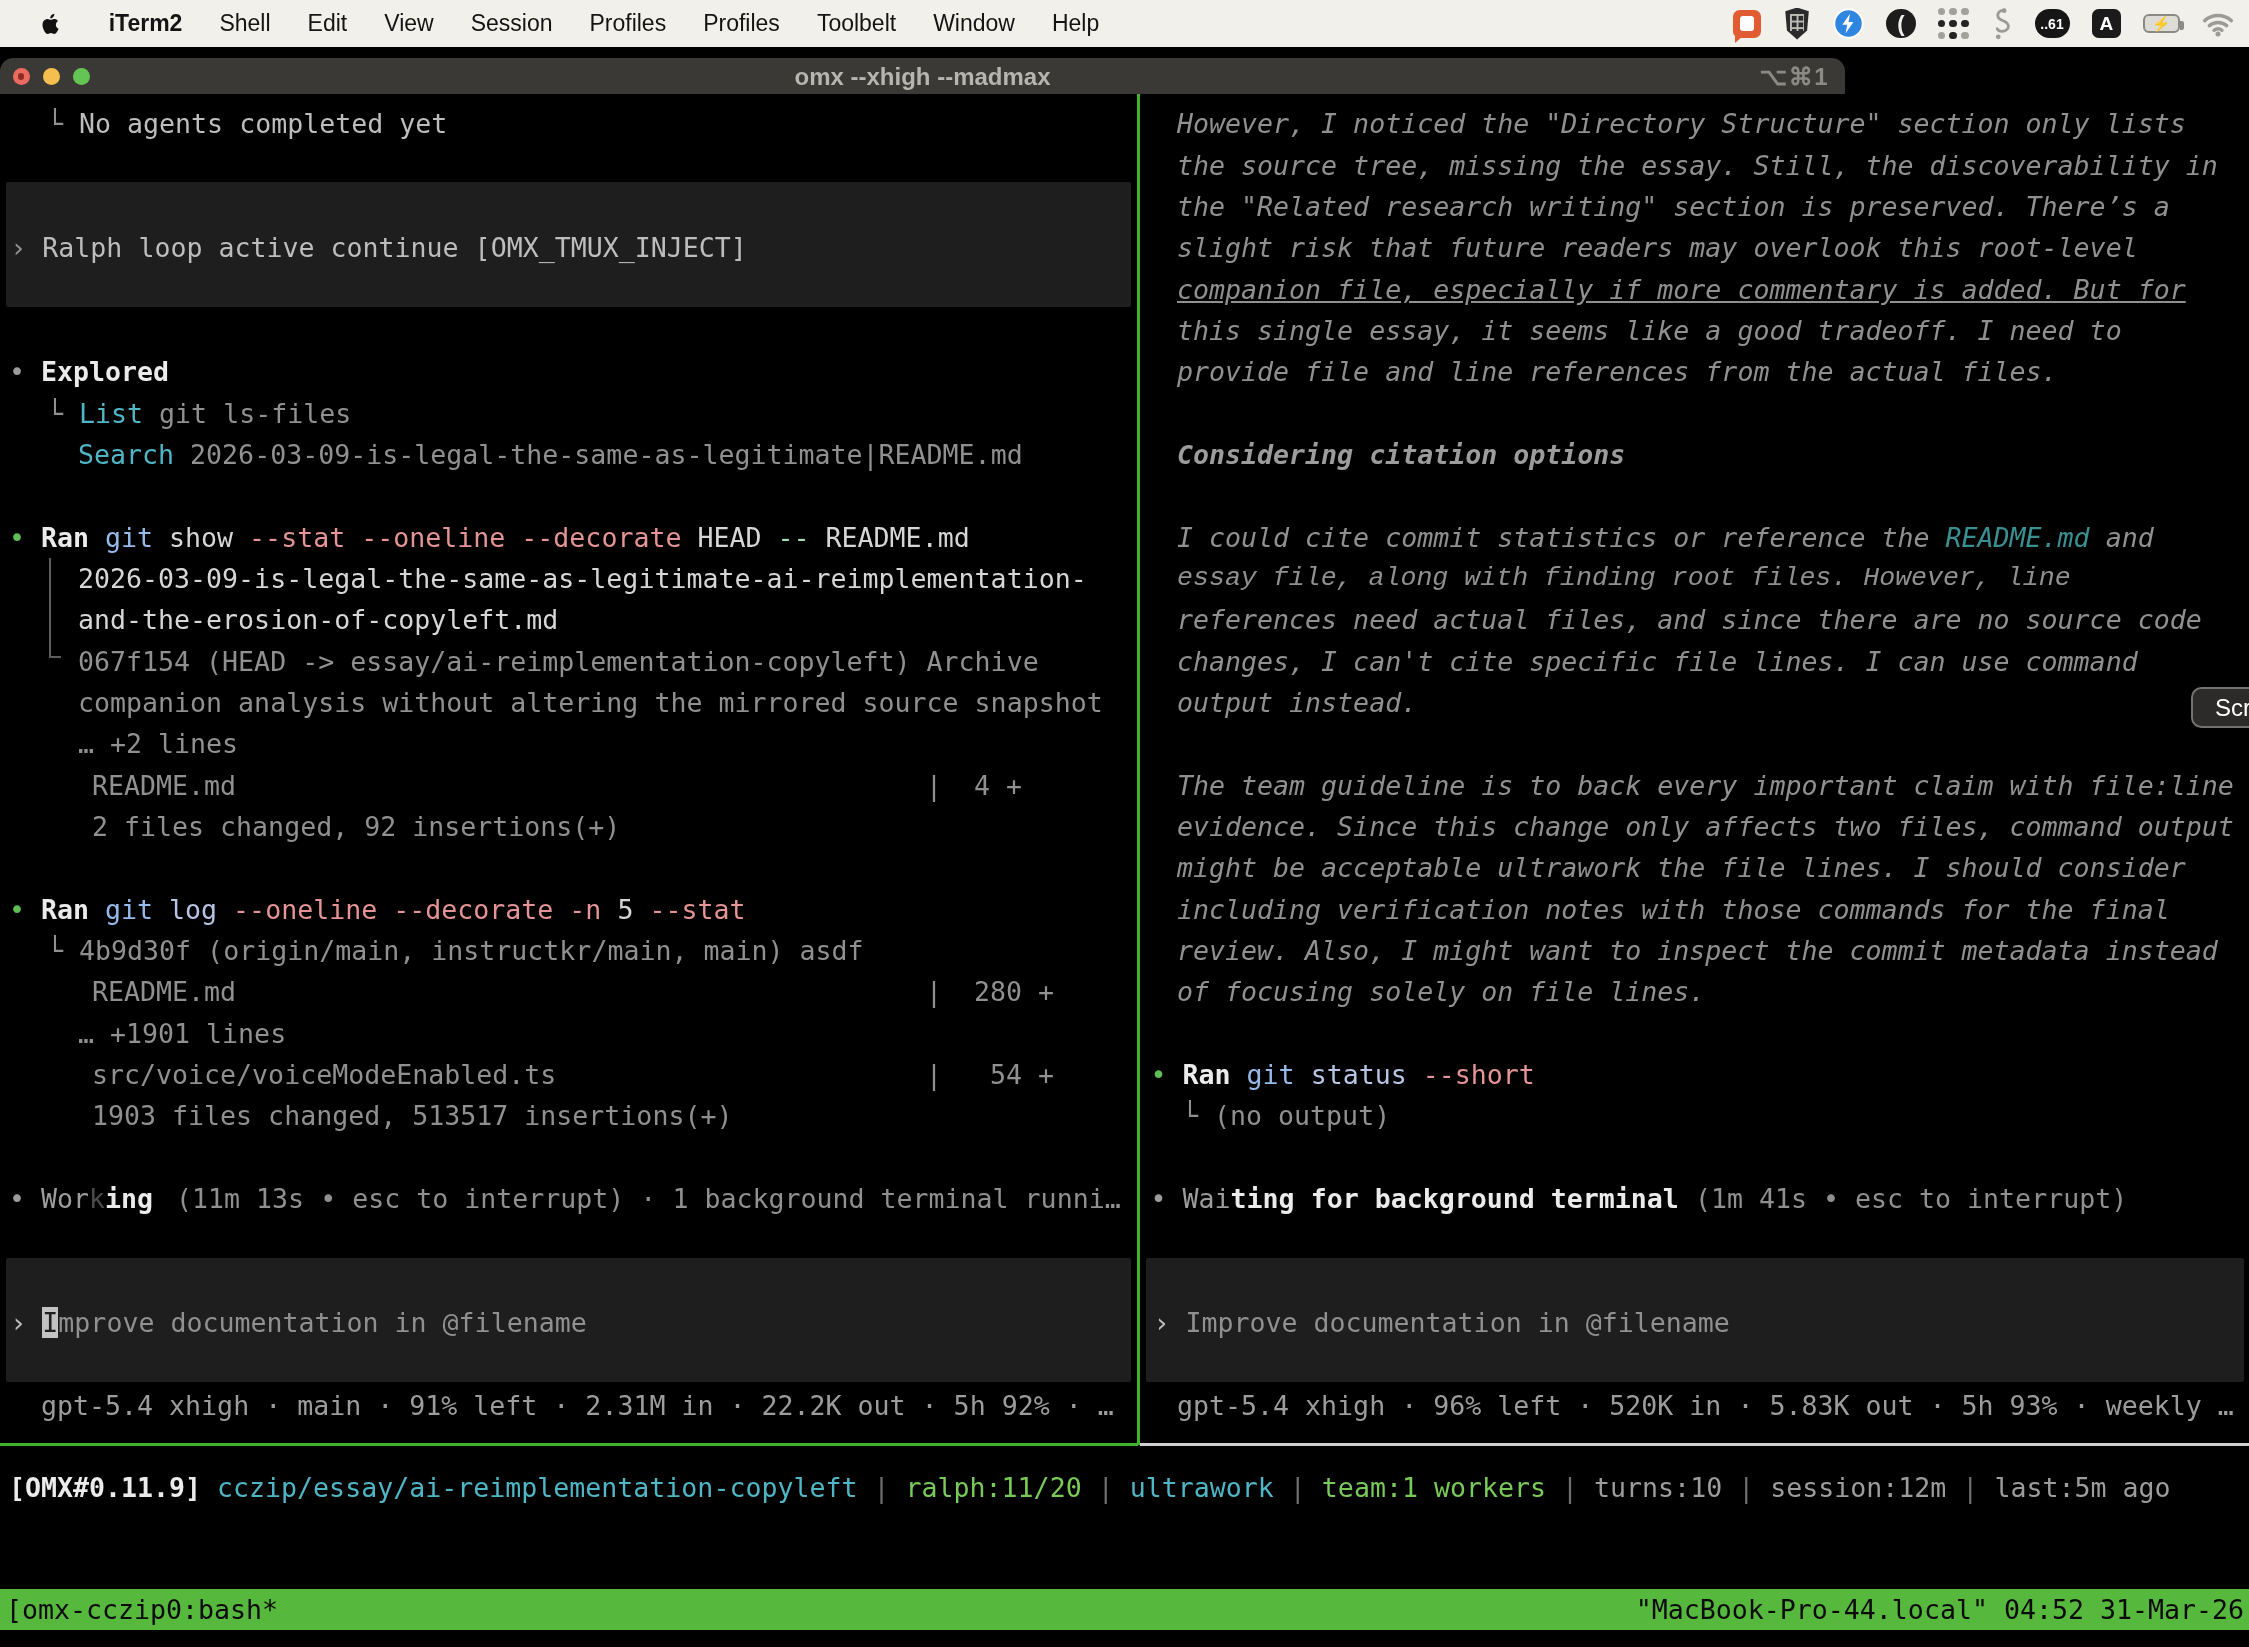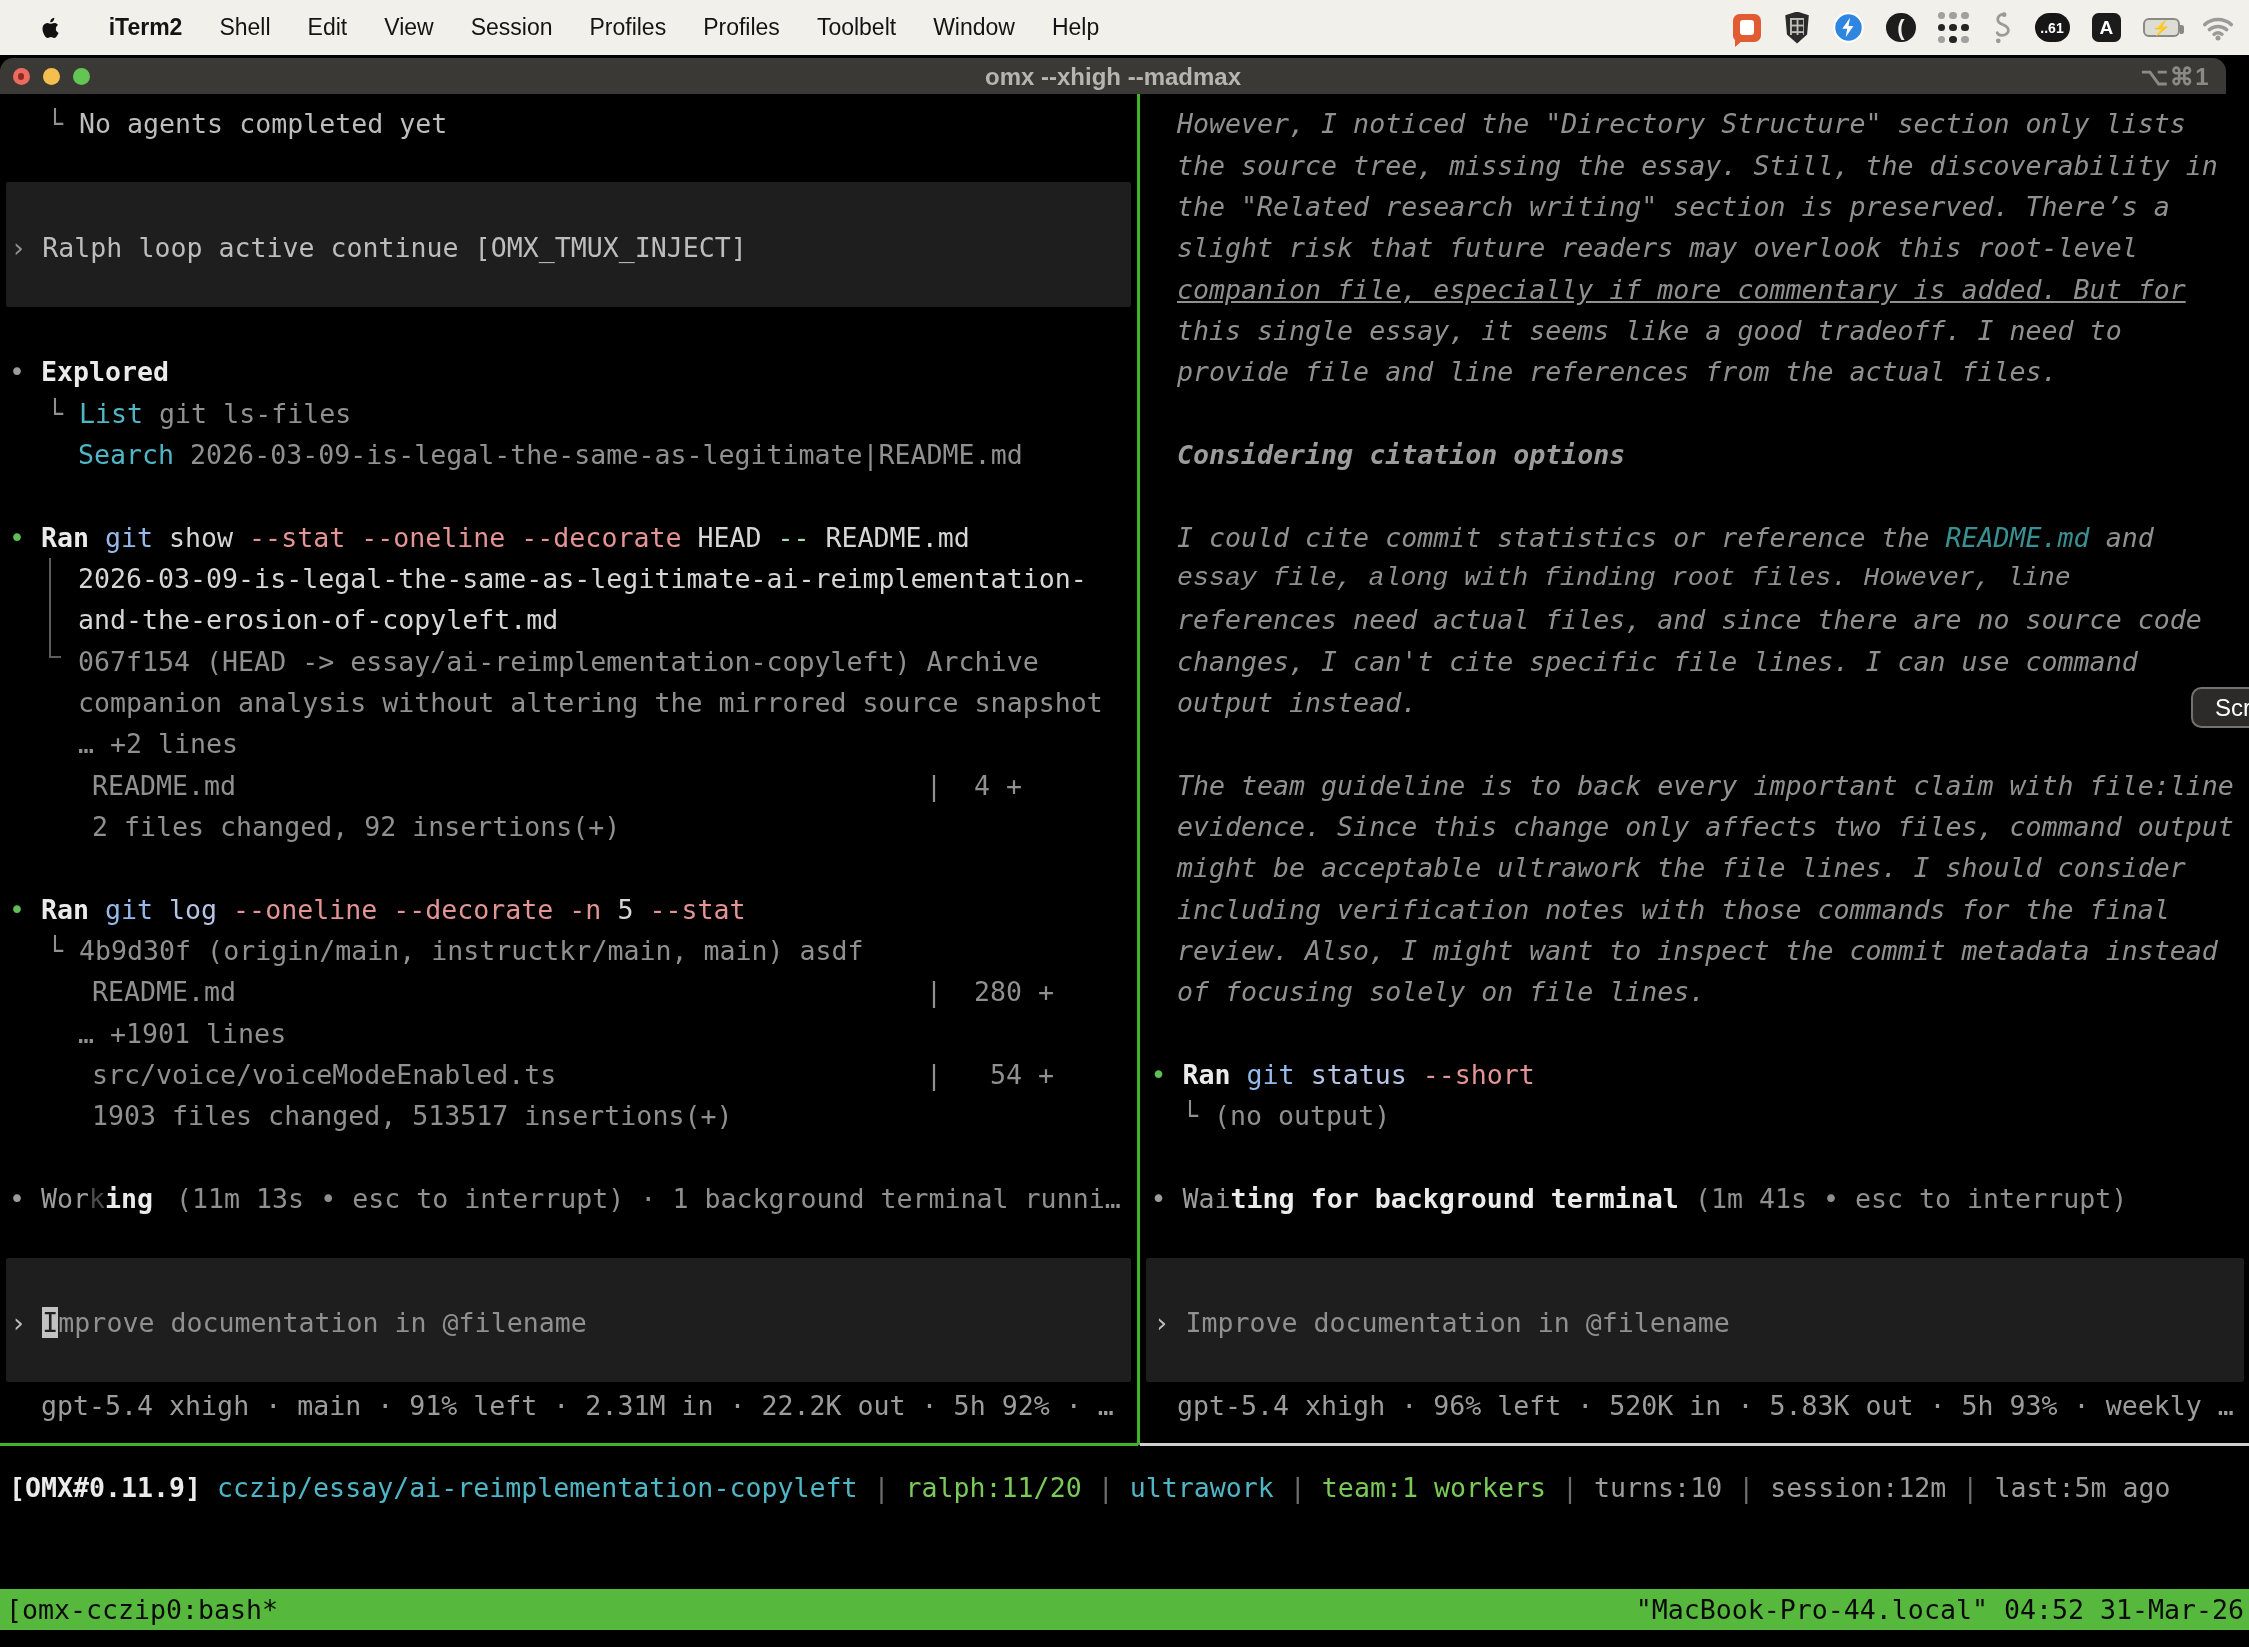--- a/index.html
+++ b/index.html
@@ -1,40 +1,40 @@
 <!DOCTYPE html>
 <html style="font-size:11.8px"><head>
 <meta charset="utf-8">
 <style>
 *{margin:0;padding:0;box-sizing:border-box}
 html,body{background:#000}
 body{width:2250px;height:1648px;overflow:hidden}
 .screen{position:relative;width:2250px;height:1648px;background:#000;font-family:"Liberation Sans",sans-serif}
 
-.menubar{position:absolute;top:0;left:0;width:2250px;height:55px;background:#f1f0ea;display:flex;align-items:center;color:#141414;padding-left:40px}
+.menubar{position:absolute;top:0;left:0;width:2250px;height:47px;background:#f1f0ea;display:flex;align-items:center;color:#141414;padding-left:40px}
 .apple-wrap{display:flex;align-items:center}
 .menu-items{display:flex;align-items:center;margin-left:29.5px}
 .menu-item{font-size:23px;padding:0 18.5px;color:#141414;white-space:nowrap}
 .menu-item.first{font-weight:bold}
 .menu-status{margin-left:auto;display:flex;align-items:center;gap:22px;padding-right:16px}
 .mi{display:inline-flex;align-items:center;justify-content:center;position:relative}
 .rec-icon{width:28px;height:28px;background:#e25c33;border-radius:6.6px;position:relative}
 .rec-icon::before{content:"";position:absolute;inset:6.6px;background:#fff;border-radius:3px}
 .rec-icon::after{content:"";position:absolute;left:1.5px;bottom:-5.9px;width:0;height:0;border-left:8.9px solid #e25c33;border-bottom:7.4px solid transparent}
 .shield-icon{width:28px;height:32px;background:#2b2b2b;clip-path:polygon(50% 0%,92% 12%,86% 72%,50% 100%,14% 72%,8% 12%);position:relative}
 .shield-icon::before{content:"";position:absolute;inset:6.6px 7.4px 8.9px 7.4px;background-image:linear-gradient(#d8d8d2 2.2px,transparent 2.2px),linear-gradient(90deg,#d8d8d2 2.2px,transparent 2.2px);background-size:6.6px 6.6px;opacity:.85}
 .moon-icon{width:29.5px;height:29.5px;border-radius:50%;background:#1d1d1d;color:#efeeea;font-size:22px;font-weight:bold;line-height:29.5px;text-align:center}
 .dots-grid{display:grid;grid-template-columns:repeat(3,7.4px);grid-gap:4.4px}
 .dots-grid i{width:7.4px;height:7.4px;border-radius:50%}
 .badge61{min-width:35px;height:29.5px;background:#161616;border-radius:14.8px;color:#fff;font-size:14px;font-weight:bold;display:flex;align-items:center;justify-content:center}
 .inputA{width:29.5px;height:29.5px;background:#1b1b1b;border-radius:6.6px;color:#fff;font-size:19px;font-weight:bold;display:flex;align-items:center;justify-content:center}
 .battery{width:37px;height:19px;border:2.2px solid #8a8a85;border-radius:5.9px;position:relative;background:#dddcd5;display:flex;align-items:center;justify-content:center;font-size:14.8px;color:#141414}
 .battery::after{content:"";position:absolute;right:-5.9px;top:5.2px;width:3.7px;height:8.9px;background:#8a8a85;border-radius:0 2.2px 2.2px 0}
 
-.titlebar{position:absolute;top:58px;left:0;width:2226px;height:37px;background:#3a3936;border-radius:13.3px 13.3px 0 0}
+.titlebar{position:absolute;top:58px;left:0;width:1845px;height:37px;background:#3a3936;border-radius:13.3px 13.3px 0 0}
 .traffic{position:absolute;top:10.3px;left:12.5px;display:flex;gap:13.3px}
 .tl{width:17px;height:17px;border-radius:50%;position:relative}
 .tl-red{background:#ed6a5e}
 .tl-red::after{content:"";position:absolute;inset:5.2px;border-radius:50%;background:#8c2b22}
 .tl-yellow{background:#f5bf4f}
 .tl-green{background:#62c554}
 .win-title{position:absolute;top:0;left:0;width:100%;height:37px;line-height:37px;text-align:center;color:#b7b5b0;font-size:24px;font-weight:bold}
 .win-shortcut{position:absolute;top:0;right:16px;height:37px;line-height:37px;color:#8b8a85;font-size:24px;font-weight:bold;letter-spacing:1.5px}
 
 .term{position:absolute;top:94px;left:0;width:2250px;height:1553px;background:#000}

